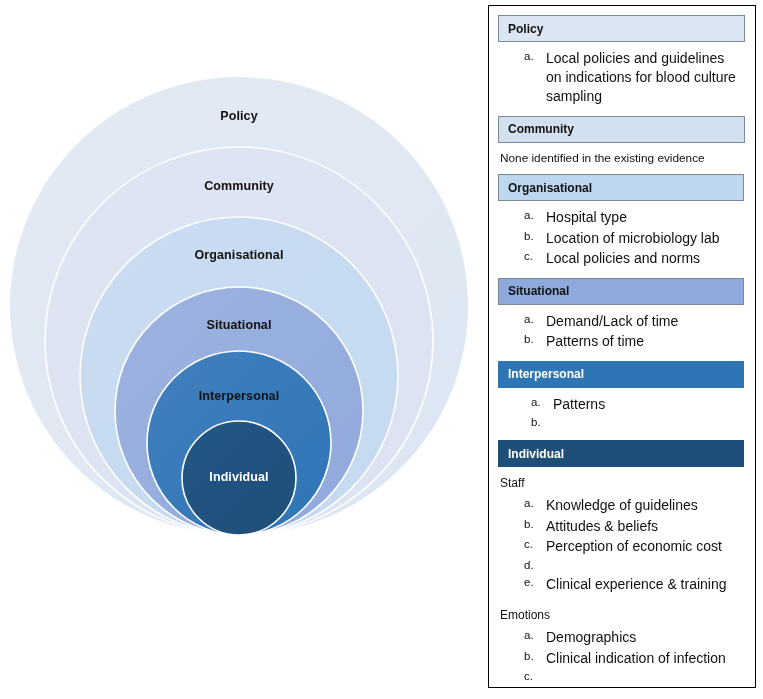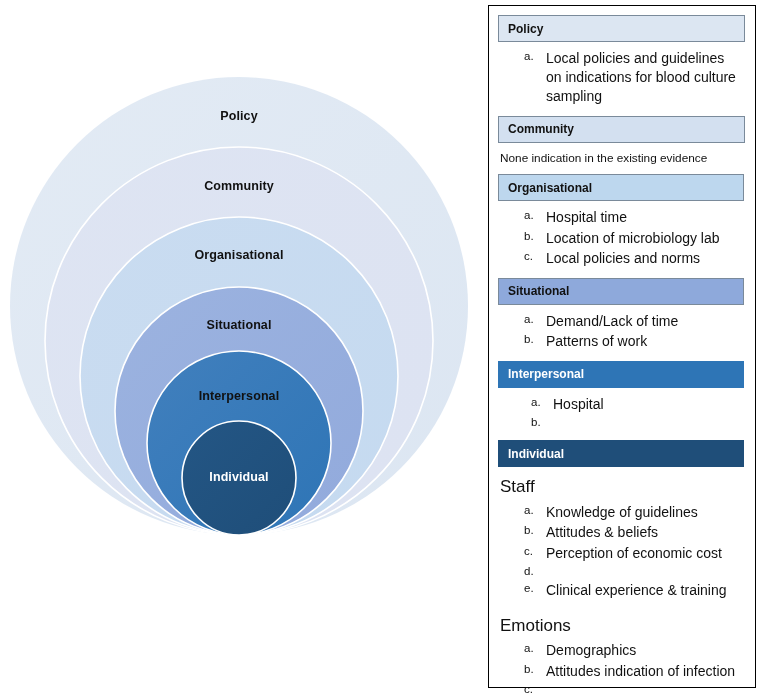--- a/index.html
+++ b/index.html
@@ -81,21 +81,21 @@
     font-size: 11.5px;
     color: #111111;
     line-height: 1.33;
   }
   .plain-note {
     font-size: 11.8px;
     color: #111;
     padding: 4px 0 8px 2px;
   }
   .sub-heading {
-    font-size: 17px;
+    font-size: 12px;
     color: #111;
     padding: 5px 0 1px 2px;
   }
   .item-list {
     list-style: none;
     margin: 0;
     padding: 3px 0 8px 0;
   }
   .item-list li {
     display: flex;
@@ -172,58 +172,58 @@
       <div class="sec-body">
         <ul class="item-list">
           <li>
             <span class="item-marker">a.</span>
             <span class="item-text">Local policies and guidelines on indications for blood culture sampling</span>
           </li>
         </ul>
       </div>
       <div class="sec-header lvl-community">Community</div>
       <div class="sec-body">
-        <div class="plain-note">None indication in the existing evidence</div>
+        <div class="plain-note">None identified in the existing evidence</div>
       </div>
       <div class="sec-header lvl-organisational">Organisational</div>
       <div class="sec-body">
         <ul class="item-list">
           <li>
             <span class="item-marker">a.</span>
-            <span class="item-text">Hospital time</span>
+            <span class="item-text">Hospital type</span>
           </li>
           <li>
             <span class="item-marker">b.</span>
             <span class="item-text">Location of microbiology lab</span>
           </li>
           <li>
             <span class="item-marker">c.</span>
             <span class="item-text">Local policies and norms</span>
           </li>
         </ul>
       </div>
       <div class="sec-header lvl-situational">Situational</div>
       <div class="sec-body">
         <ul class="item-list">
           <li>
             <span class="item-marker">a.</span>
             <span class="item-text">Demand/Lack of time</span>
           </li>
           <li>
             <span class="item-marker">b.</span>
-            <span class="item-text">Patterns of work</span>
+            <span class="item-text">Patterns of time</span>
           </li>
         </ul>
       </div>
       <div class="sec-header lvl-interpersonal">Interpersonal</div>
       <div class="sec-body">
         <ul class="item-list indent-wide">
           <li>
             <span class="item-marker">a.</span>
-            <span class="item-text">Hospital</span>
+            <span class="item-text">Patterns</span>
           </li>
           <li>
             <span class="item-marker">b.</span>
           </li>
         </ul>
       </div>
       <div class="sec-header lvl-individual">Individual</div>
       <div class="sec-body">
         <div class="sub-heading">Staff</div>
         <ul class="item-list">
@@ -248,21 +248,21 @@
           </li>
         </ul>
         <div class="sub-heading">Emotions</div>
         <ul class="item-list">
           <li>
             <span class="item-marker">a.</span>
             <span class="item-text">Demographics</span>
           </li>
           <li>
             <span class="item-marker">b.</span>
-            <span class="item-text">Attitudes indication of infection</span>
+            <span class="item-text">Clinical indication of infection</span>
           </li>
           <li>
             <span class="item-marker">c.</span>
           </li>
         </ul>
       </div>
     </div>
 </div>
 
 </body></html>

